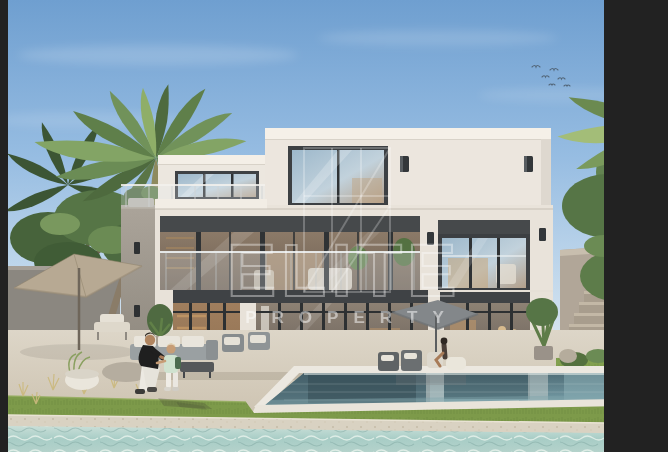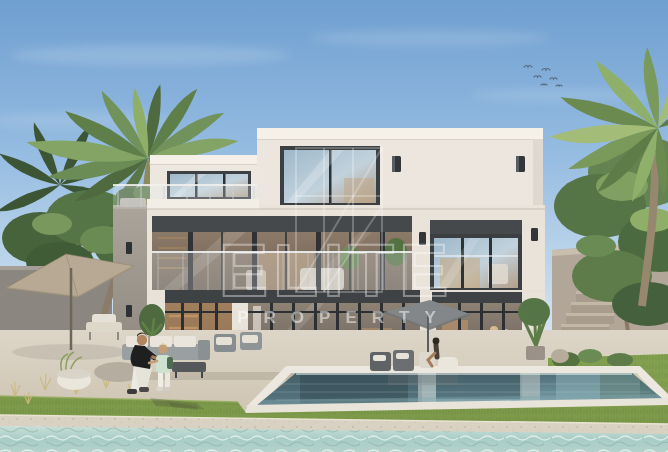--- a/index.html
+++ b/index.html
@@ -1,17 +1,17 @@
 <!DOCTYPE html>
 <html><head>
 <meta charset="utf-8">
 <style>
   html,body{margin:0;padding:0;background:#222;}
-  #stage{position:relative;width:668px;height:452px;overflow:hidden;
-         font-family:"Liberation Sans","DejaVu Sans",sans-serif;}
+  #stage{position:relative;width:596px;height:452px;overflow:hidden;
+         font-family:"Liberation Sans","DejaVu Sans",sans-serif;padding-left:8px;}
   #stage svg{display:block;width:668px;height:452px;}
   .wm-big{font-family:"Liberation Sans","DejaVu Sans",sans-serif;font-weight:bold;}
   .wm-small{font-family:"Liberation Sans","DejaVu Sans",sans-serif;font-weight:600;}
 </style>
 </head>
 <body>
 
 <div id="stage">
 <svg viewBox="0 0 668 452" xmlns="http://www.w3.org/2000/svg">
   <defs>

